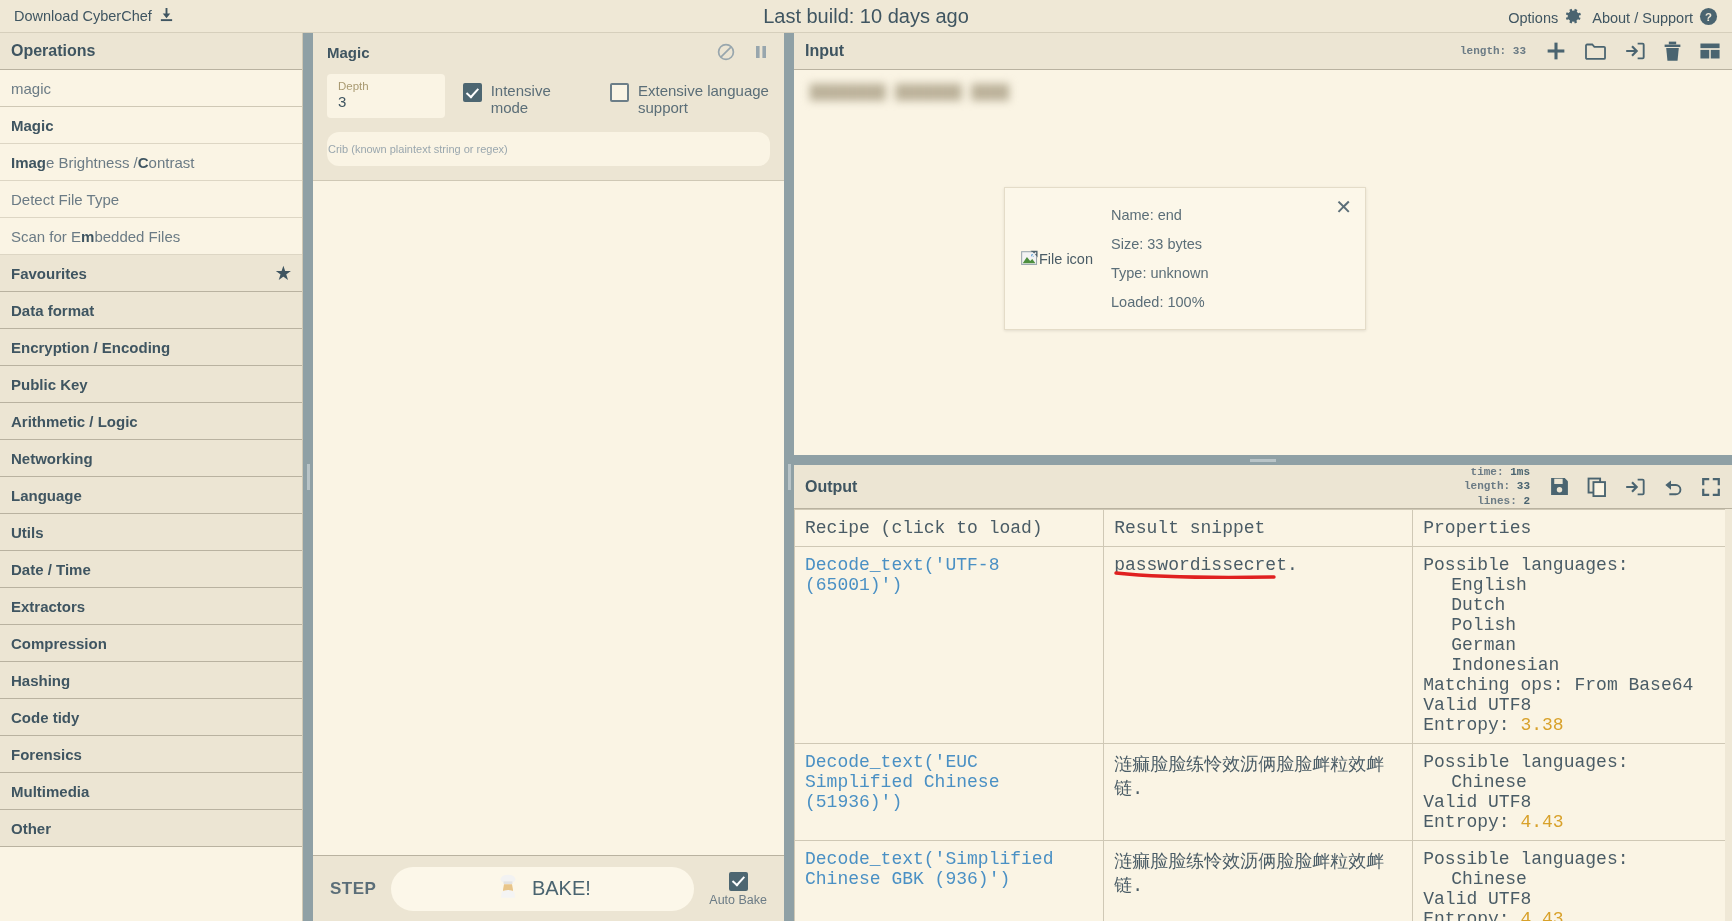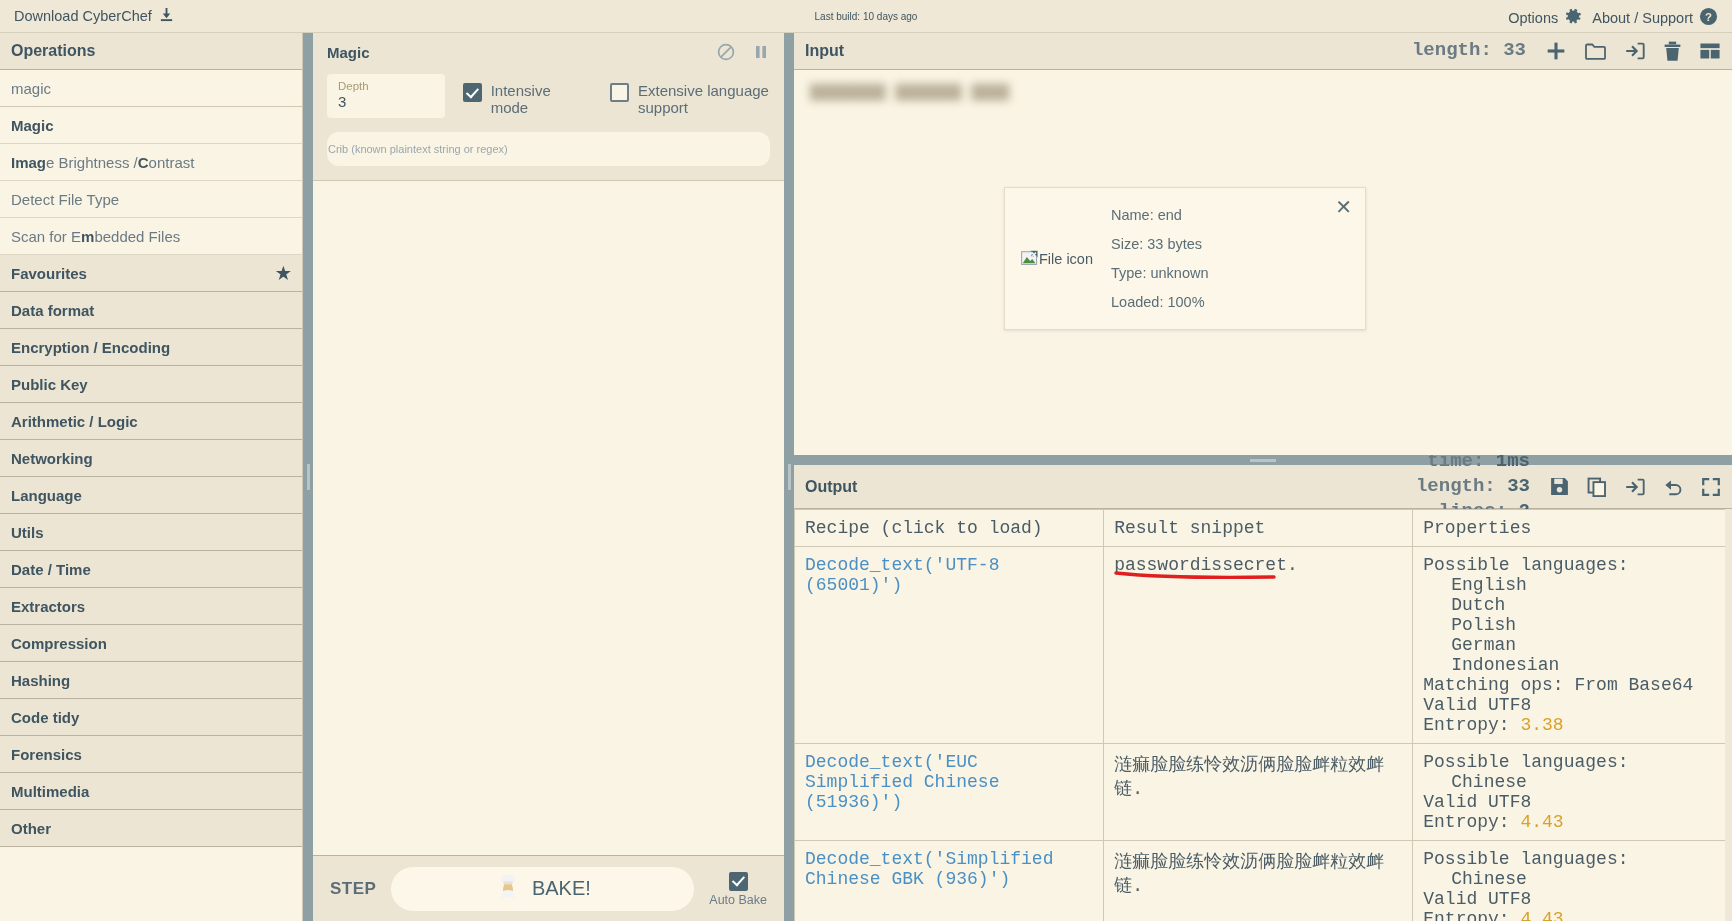--- a/index.html
+++ b/index.html
@@ -18,21 +18,21 @@
     height: 33px; width: 100%;
     background: #efe8d6;
     border-bottom: 1px solid #d6cfbc;
     display: flex; align-items: center;
     padding: 0 14px;
     position: relative;
   }
   #banner-left { display: flex; align-items: center; gap: 7px; font-size: 14.5px; color: #3f5561; }
   #banner-center {
     position: absolute; left: 0; right: 0; text-align: center;
-    font-size: 10px; color: #3f5561; pointer-events: none;
+    font-size: 20px; color: #3f5561; pointer-events: none;
   }
   #banner-right {
     margin-left: auto; display: flex; align-items: center; gap: 9px;
     font-size: 14.5px; color: #3f5561; z-index: 2;
   }
   .bn-item { display: flex; align-items: flex-end; gap: 6px; cursor: pointer; }
   .ic { display: inline-block; vertical-align: middle; }
   .gear-glyph, .help-glyph { width: 19px; height: 19px; }
 
   
@@ -125,21 +125,21 @@
     flex: 1; height: 44px; background: #fcf7e9; border-radius: 24px;
     display: flex; align-items: center; justify-content: center; gap: 11px;
     font-size: 20px; color: #4a6470; cursor: pointer;
   }
   #autobake { display: flex; flex-direction: column; align-items: center; gap: 2px; cursor: pointer; }
   #autobake .lbl { font-size: 12.5px; color: #6b7b85; }
 
   
   #right-col { flex: 1; display: flex; flex-direction: column; min-width: 0; }
   #input-pane { height: 422px; display: flex; flex-direction: column; background: #faf4e4; }
-  .stat-block { margin-left: auto; text-align: right; line-height: 1.32; font-size: 19px; color: #6b7b85; }
+  .stat-block { margin-left: auto; text-align: right; line-height: 1.32; font-size: 11px; color: #6b7b85; }
   .stat-block .sv { color: #4a6470; }
   .pt-icons { display: flex; gap: 17px; align-items: center; margin-left: 19px; }
   #input-body { flex: 1; position: relative; background: #faf4e4; overflow: hidden; }
   .blur-text {
     position: absolute; top: 14px; left: 16px;
     font-family: "Liberation Mono", monospace; font-size: 15px;
     color: #b8ae96; filter: blur(4.2px); letter-spacing: .5px;
   }
   #file-card {
     position: absolute; left: 210px; top: 117px; width: 362px; height: 143px;

